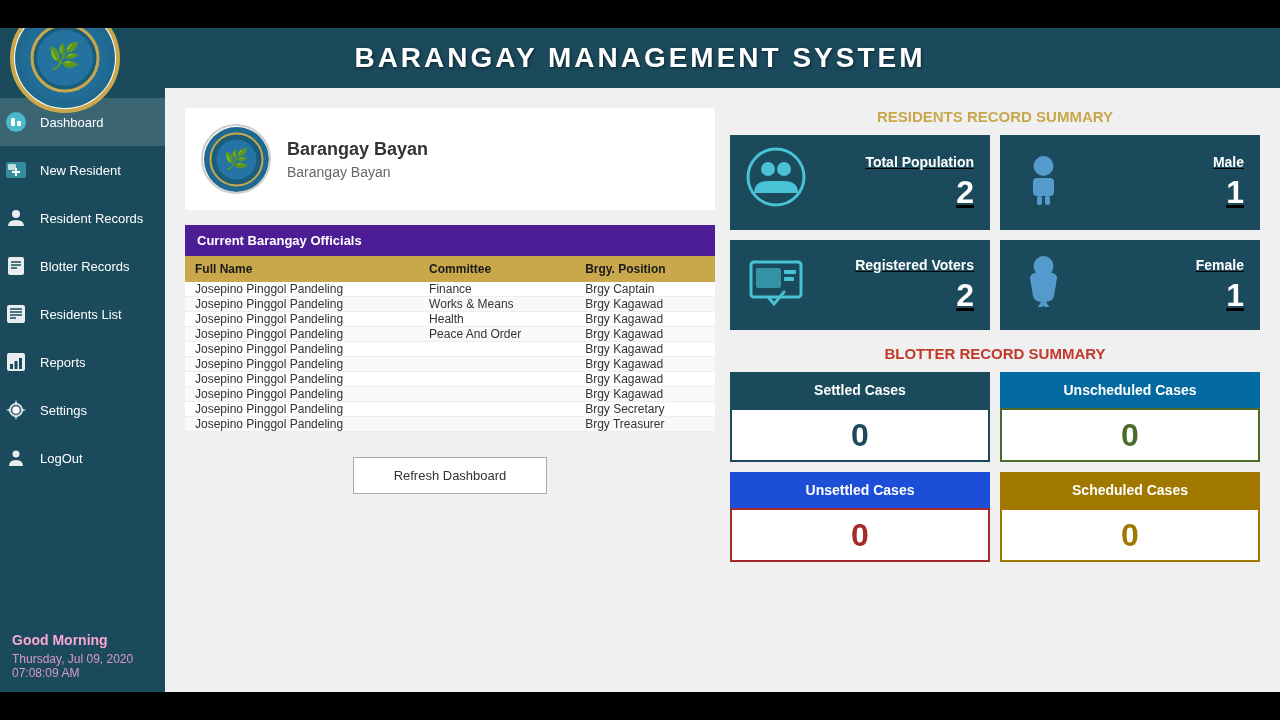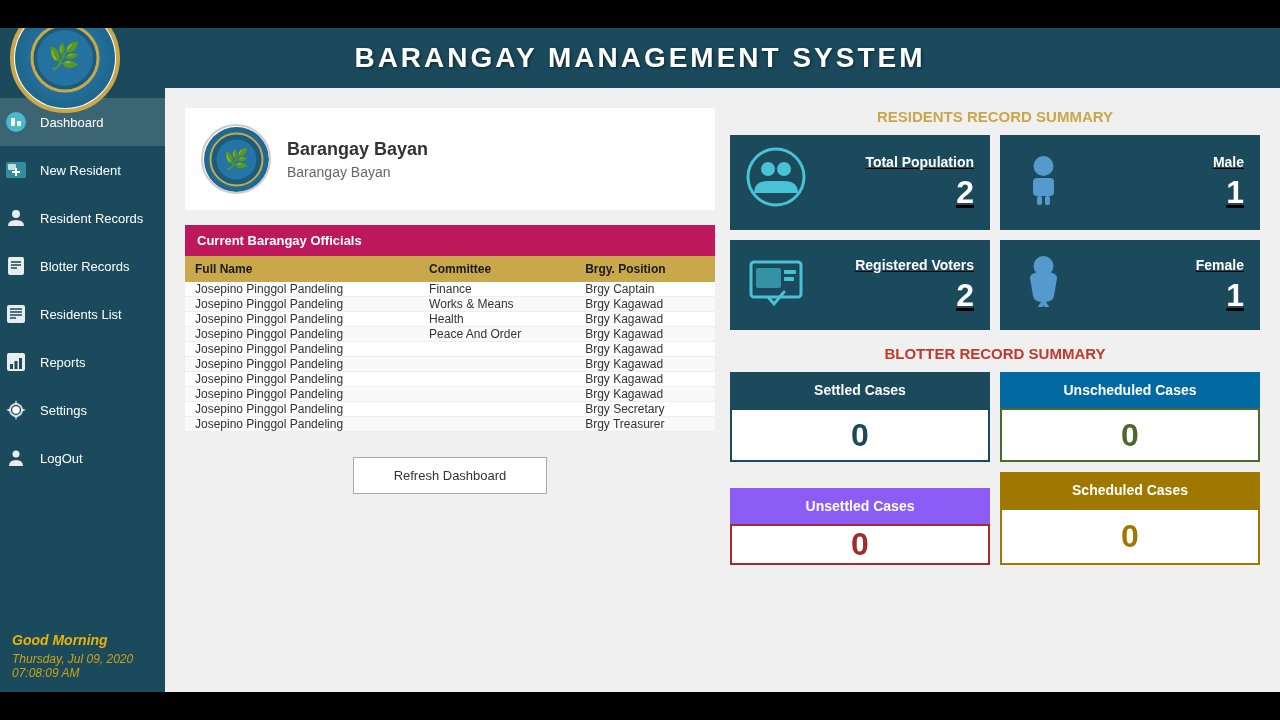--- a/index.html
+++ b/index.html
@@ -118,23 +118,22 @@
       width: 28px;
       height: 28px;
       display: flex;
       align-items: center;
       justify-content: center;
       font-size: 18px;
     }
     .sidebar-footer {
       margin-top: auto;
       padding: 12px;
-      color: #eab308;
+      color: #f9a8d4;
       font-size: 13px;
-      font-style: italic;
     }
     .sidebar-footer .greeting {
       font-weight: bold;
       font-size: 14px;
       margin-bottom: 4px;
     }
     .sidebar-footer .datetime {
       font-size: 12px;
       opacity: 0.85;
     }
@@ -196,21 +195,21 @@
     .brgy-sub {
       font-size: 14px;
       color: #666;
       margin-top: 4px;
     }
 
     .officials-table-container {
       background: white;
     }
     .officials-header {
-      background: #be185d;
+      background: #4c1d95;
       color: white;
       padding: 8px 12px;
       font-size: 13px;
       font-weight: bold;
     }
     table {
       width: 100%;
       border-collapse: collapse;
       font-size: 12px;
     }
@@ -334,21 +333,21 @@
     }
 
     .blotter-settled .blotter-card-header { background: #1a4a5c; }
     .blotter-settled .blotter-card-body { border-color: #1a4a5c; }
     .blotter-settled .blotter-card-value { color: #1a4a5c; }
 
     .blotter-unscheduled .blotter-card-header { background: #0369a1; }
     .blotter-unscheduled .blotter-card-body { border-color: #4a6b2a; }
     .blotter-unscheduled .blotter-card-value { color: #4a6b2a; }
 
-    .blotter-unsettled .blotter-card-header { background: #8b5cf6; margin-top: 16px; }
+    .blotter-unsettled .blotter-card-header { background: #1d4ed8; }
     .blotter-unsettled .blotter-card-body { border-color: #a52a2a; }
     .blotter-unsettled .blotter-card-value { color: #a52a2a; }
 
     .blotter-scheduled .blotter-card-header { background: #a07800; }
     .blotter-scheduled .blotter-card-body { border-color: #a07800; }
     .blotter-scheduled .blotter-card-value { color: #a07800; }
   </style>
 </head>
 <body>
 

